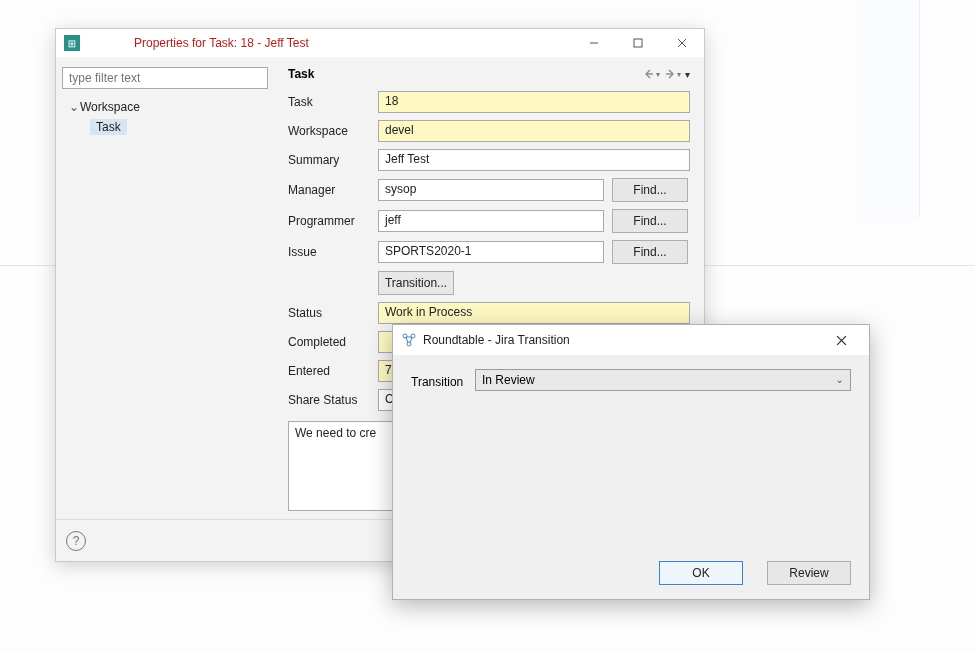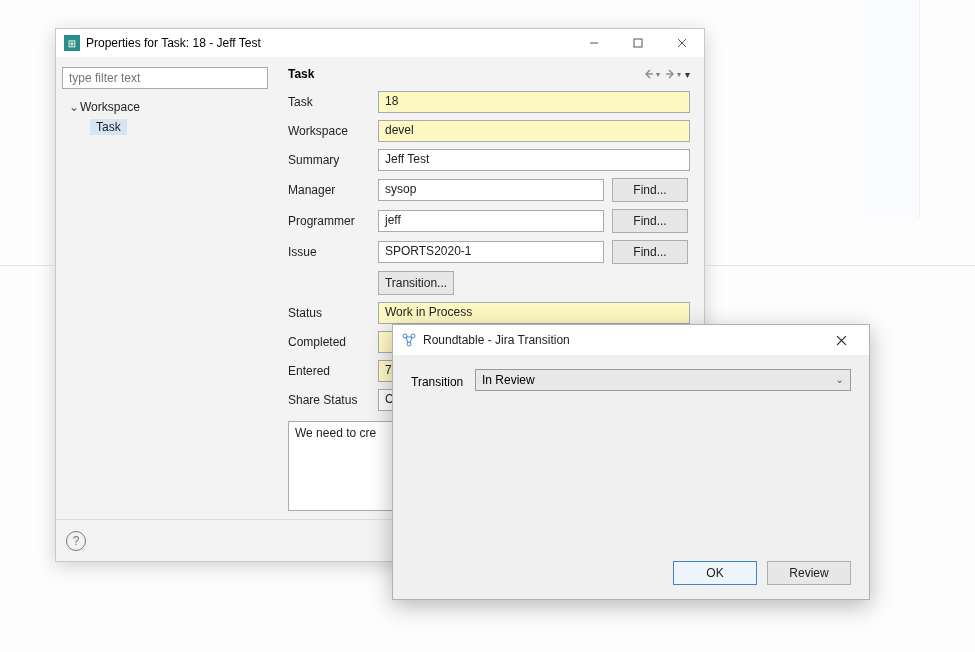--- a/index.html
+++ b/index.html
@@ -9,21 +9,21 @@
   .bg-panel { position: absolute; top: 0; right: 55px; width: 60px; height: 220px; background: #fafcff; border-right: 1px solid #e7eef6; border-bottom-right-radius: 6px; }
   .bg-divider { position: absolute; top: 265px; left: 0; right: 0; height: 1px; background: #e5e5e5; }
 
   
   .props-window {
     position: absolute; top: 28px; left: 55px; width: 650px; height: 534px;
     background: #f3f3f3; border: 1px solid #c9c9c9; box-shadow: 0 4px 18px rgba(0,0,0,0.18);
   }
   .titlebar { height: 28px; background: #fff; display: flex; align-items: center; padding-left: 8px; }
   .titlebar .app-icon { width: 16px; height: 16px; background: #2a8f8a; margin-right: 6px; display: inline-flex; align-items: center; justify-content: center; color: #fff; font-size: 10px; }
-  .titlebar .title { color: #000000; flex: 1; }
+  .titlebar .title { color: #b91c1c; flex: 1; margin-left: 48px; }
   .titlebar .winbtns { display: flex; }
   .titlebar .winbtn { width: 44px; height: 28px; display: flex; align-items: center; justify-content: center; color: #555; }
   .winbtn svg { width: 10px; height: 10px; }
 
   .props-body { display: flex; height: calc(100% - 28px - 42px); }
   .sidebar { width: 218px; padding: 10px 6px 6px 6px; background: #f3f3f3; }
   .filter-input { width: 100%; height: 22px; border: 1px solid #aaa; padding: 2px 6px; color: #767676; background: #fff; }
   .tree { margin-top: 8px; }
   .tree-row { display: flex; align-items: center; height: 20px; padding-left: 6px; color: #222; }
   .tree-row .caret { width: 12px; text-align: center; color: #555; }
@@ -63,21 +63,21 @@
   .trans-title .ttitle { flex: 1; color: #222; }
   .trans-title .xbtn { width: 40px; height: 28px; display: flex; align-items: center; justify-content: center; color: #333; }
   .trans-body { padding: 14px 18px 0 18px; }
   .trans-row { display: flex; gap: 10px; align-items: center; margin-bottom: 10px; }
   .trans-row label { width: 54px; padding-top: 3px; }
   .combo { flex: 1; height: 22px; border: 1px solid #9a9a9a; background: #e8e8e8; display: flex; align-items: center; padding: 0 6px; position: relative; }
   .combo .arrow { position: absolute; right: 6px; top: 4px; font-size: 10px; color: #555; }
   .trans-text { flex: 1; height: 78px; border: 1px solid #3e90d6; background: #fff; padding: 4px 6px; color: #222; position: relative; }
   .trans-text .sbar-up, .trans-text .sbar-dn { position: absolute; right: 2px; font-size: 9px; color: #bbb; }
   .trans-text .sbar-up { top: 2px; } .trans-text .sbar-dn { bottom: 2px; }
-  .trans-footer { position: absolute; bottom: 14px; right: 18px; display: flex; gap: 10px; }
+  .trans-footer { position: absolute; bottom: 14px; right: 18px; display: flex; gap: 24px; }
   .trans-footer .btn { width: 84px; height: 24px; }
   .trans-footer .btn.primary { border: 1px solid #3a84c7; background: #eef5fb; }
 </style>
 </head>
 <body>
 
 <div class="bg-panel"></div>
 <div class="bg-divider"></div>
 
 <div class="props-window">

